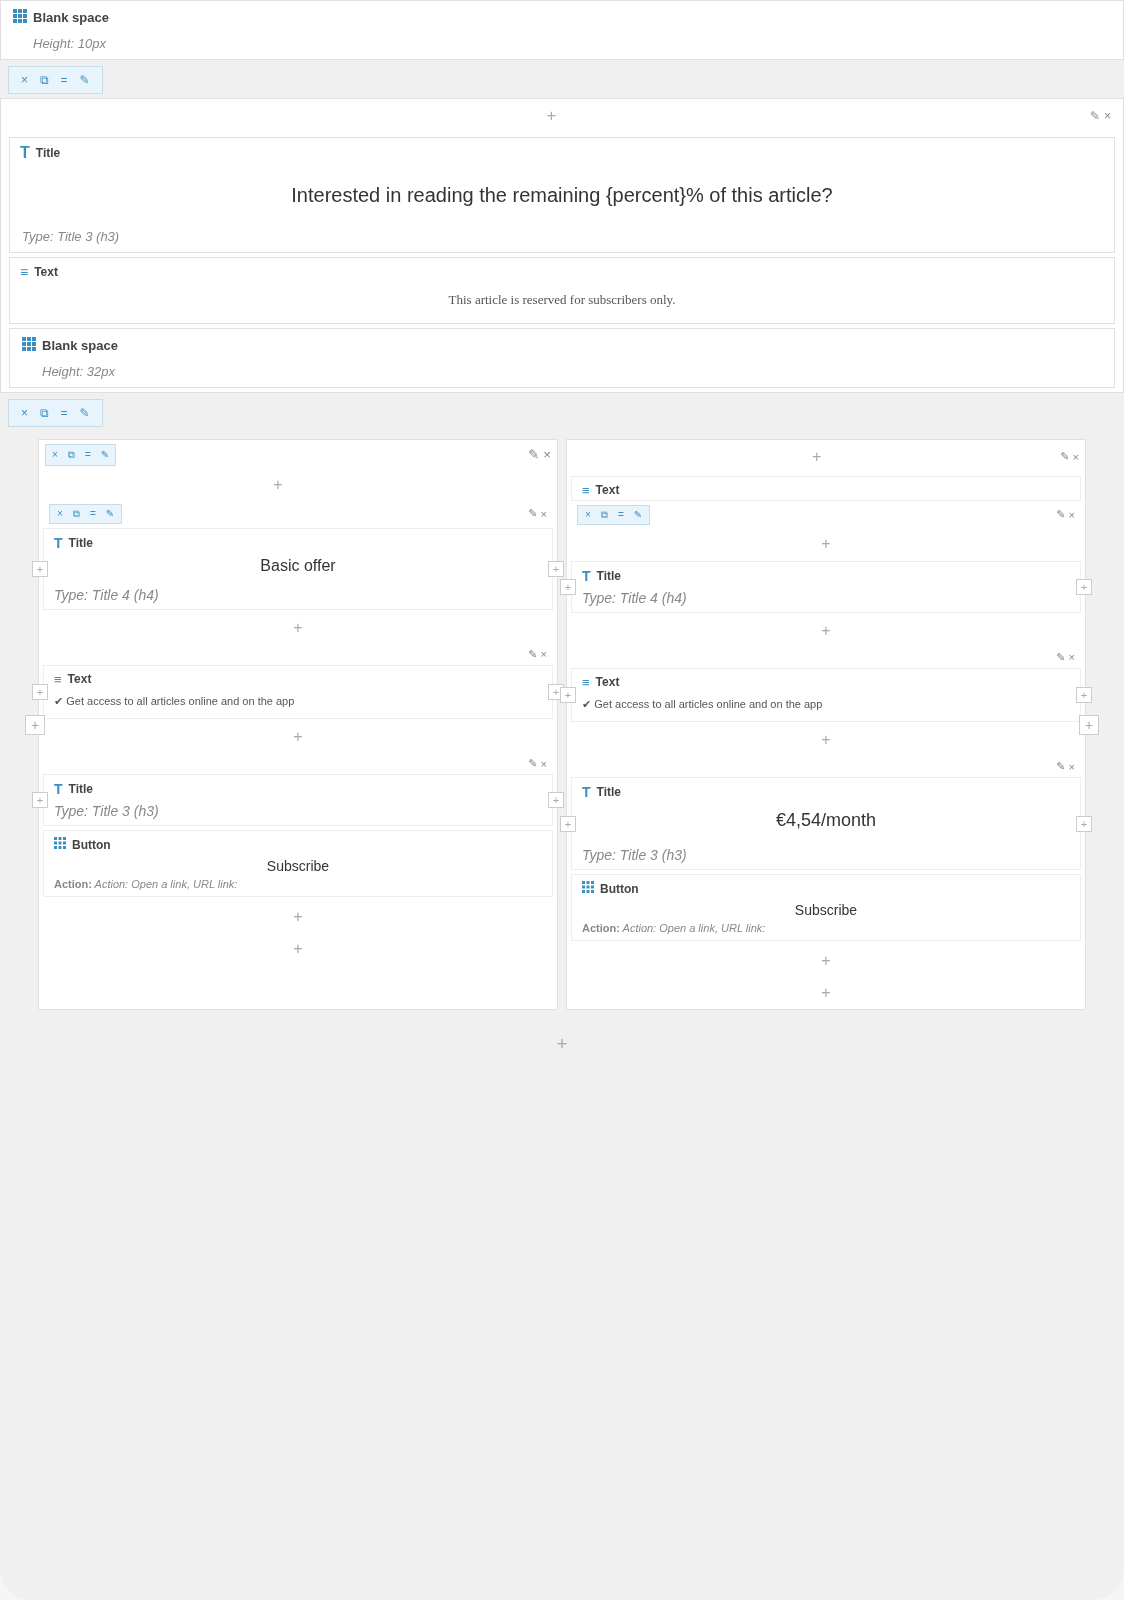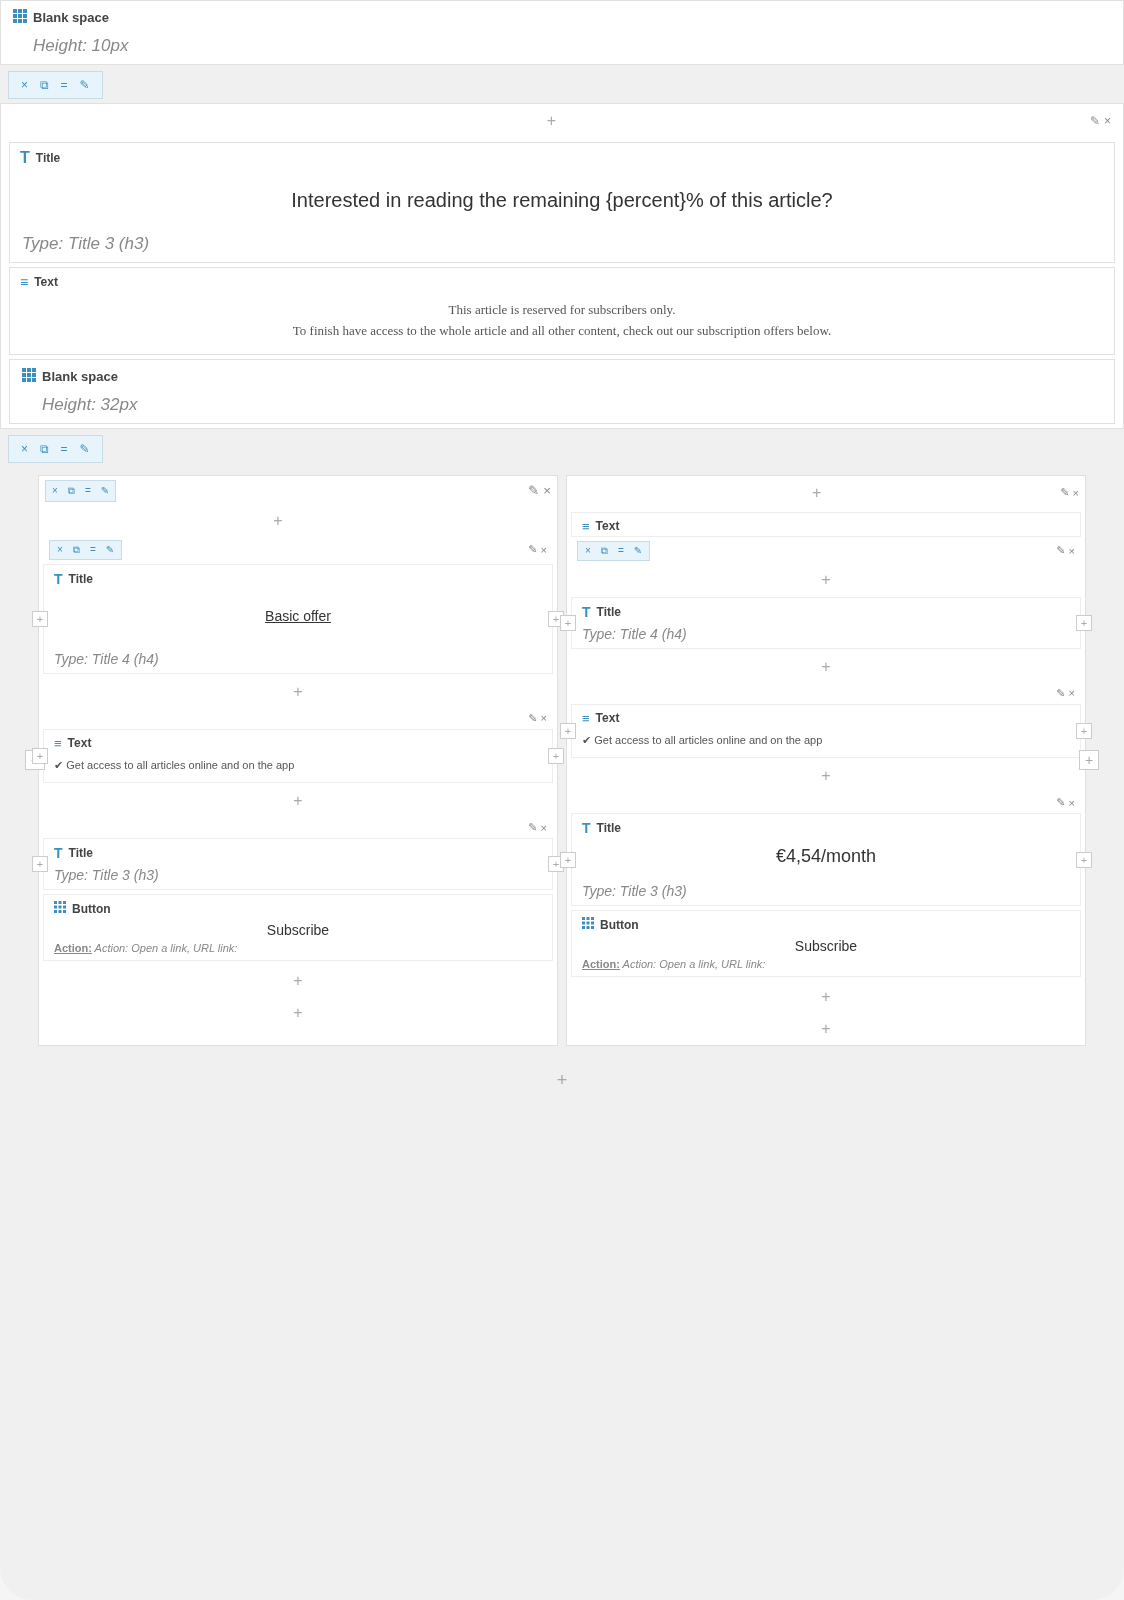--- a/index.html
+++ b/index.html
@@ -41,21 +41,21 @@
     }
 
     .block-header .block-label {
       font-weight: 600;
       color: #444;
       font-size: 13px;
     }
 
     .block-meta {
       padding: 2px 12px 8px 32px;
-      font-size: 17px;
+      font-size: 13px;
       color: #888;
       font-style: italic;
     }
 
     .toolbar-btn {
       background: none;
       border: none;
       cursor: pointer;
       padding: 2px 4px;
       color: #3b8fc0;
@@ -138,24 +138,23 @@
       color: #555;
     }
     .inner-block-header .label { font-weight: 600; color: #444; }
 
     .inner-block-content {
       padding: 4px 10px 8px;
       text-align: center;
     }
 
     .offer-title {
-      font-size: 14px;
+      font-size: 16px;
       color: #333;
-      margin: 15px 0;
-      text-decoration: underline;
+      margin: 0 0;
     }
 
     .offer-price {
       font-size: 18px;
       color: #333;
       font-weight: 400;
       margin: 4px 0;
     }
 
     .offer-text {
@@ -172,21 +171,21 @@
       padding: 4px 0;
     }
 
     .action-label {
       font-size: 11px;
       color: #888;
       font-style: italic;
       padding: 0 10px 6px;
     }
 
-    .action-label strong { font-style: normal; font-weight: 600; text-decoration: underline; }
+    .action-label strong { font-style: normal; font-weight: 600; }
 
     
     .side-add-left {
       position: absolute;
       left: -14px;
       top: 50%;
       transform: translateY(-50%);
       background: #fff;
       border: 1px solid #ccc;
       width: 20px;
@@ -294,21 +293,20 @@
       <div class="block-meta" style="padding-left:12px;">Type: Title 3 (h3)</div>
     </div>
 
     <div style="border:1px solid #e0e0e0; margin: 4px 8px;">
       <div class="inner-block-header">
         <span style="color:#3b8fc0;font-size:14px;">≡</span>
         <span class="label">Text</span>
       </div>
       <div class="section-content" style="padding: 8px 40px 12px; font-family: Liberation Serif, serif;">
         <div class="section-text">This article is reserved for subscribers only.</div>
-        <div class="section-text">To finish have access to the whole article and all other content, check out our subscription offers below.</div>
       </div>
     </div>
 
     <div style="border:1px solid #e0e0e0; margin: 4px 8px;">
       <div class="block-header">
         <span class="icon">
           <svg width="14" height="14" viewBox="0 0 14 14" fill="#3b8fc0">
             <rect x="0" y="0" width="4" height="4"></rect>
               <rect x="5" y="0" width="4" height="4"></rect>
               <rect x="10" y="0" width="4" height="4"></rect>

